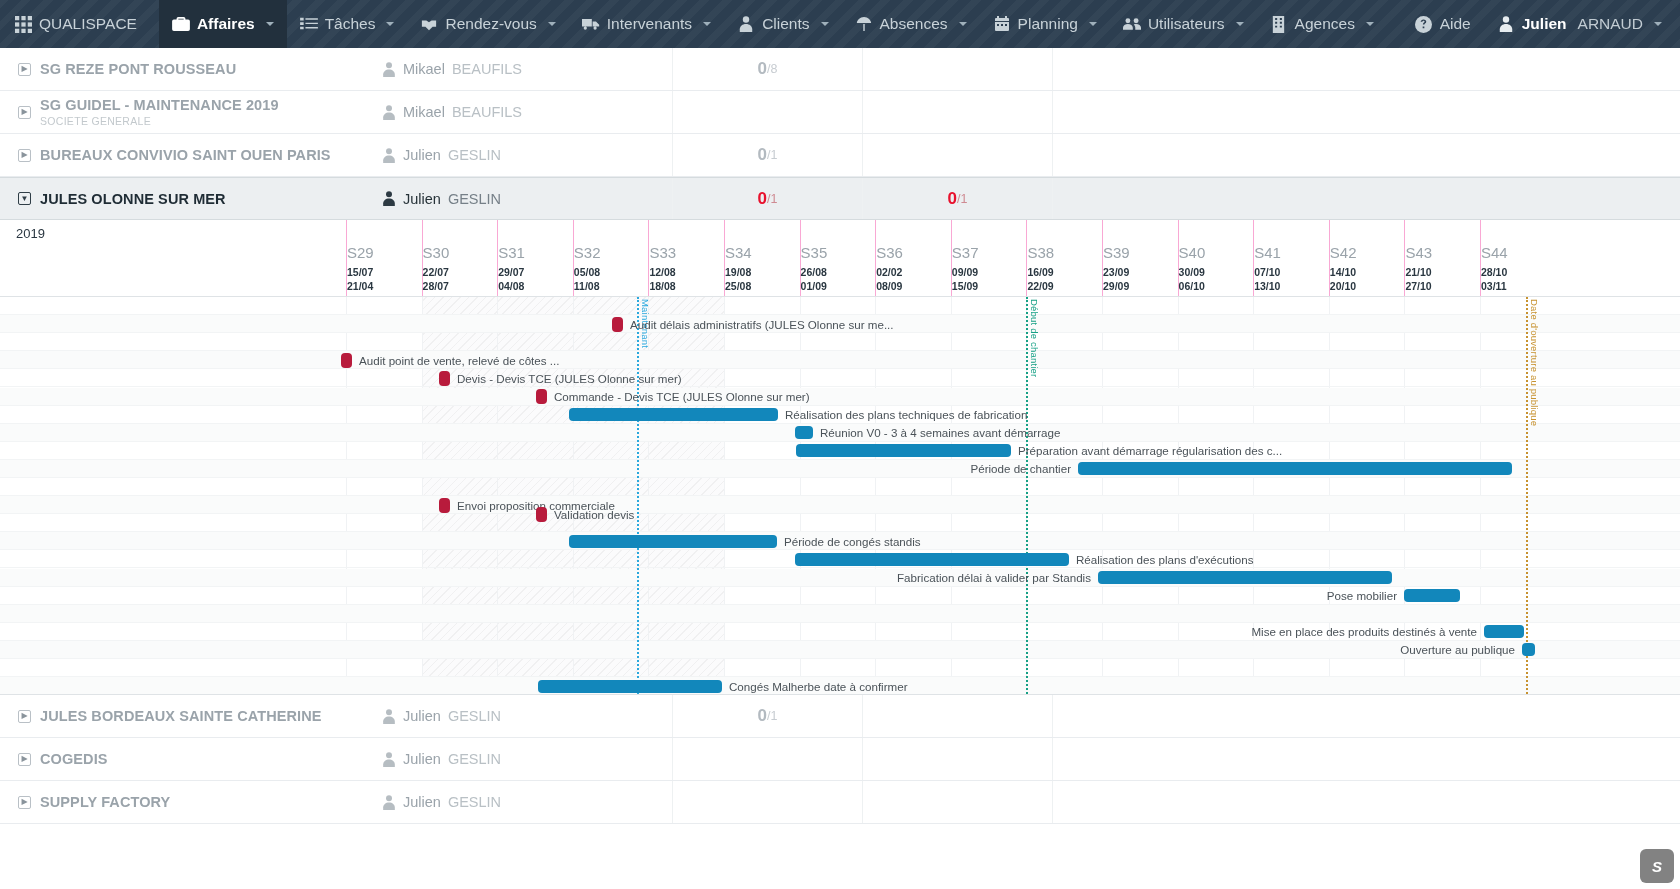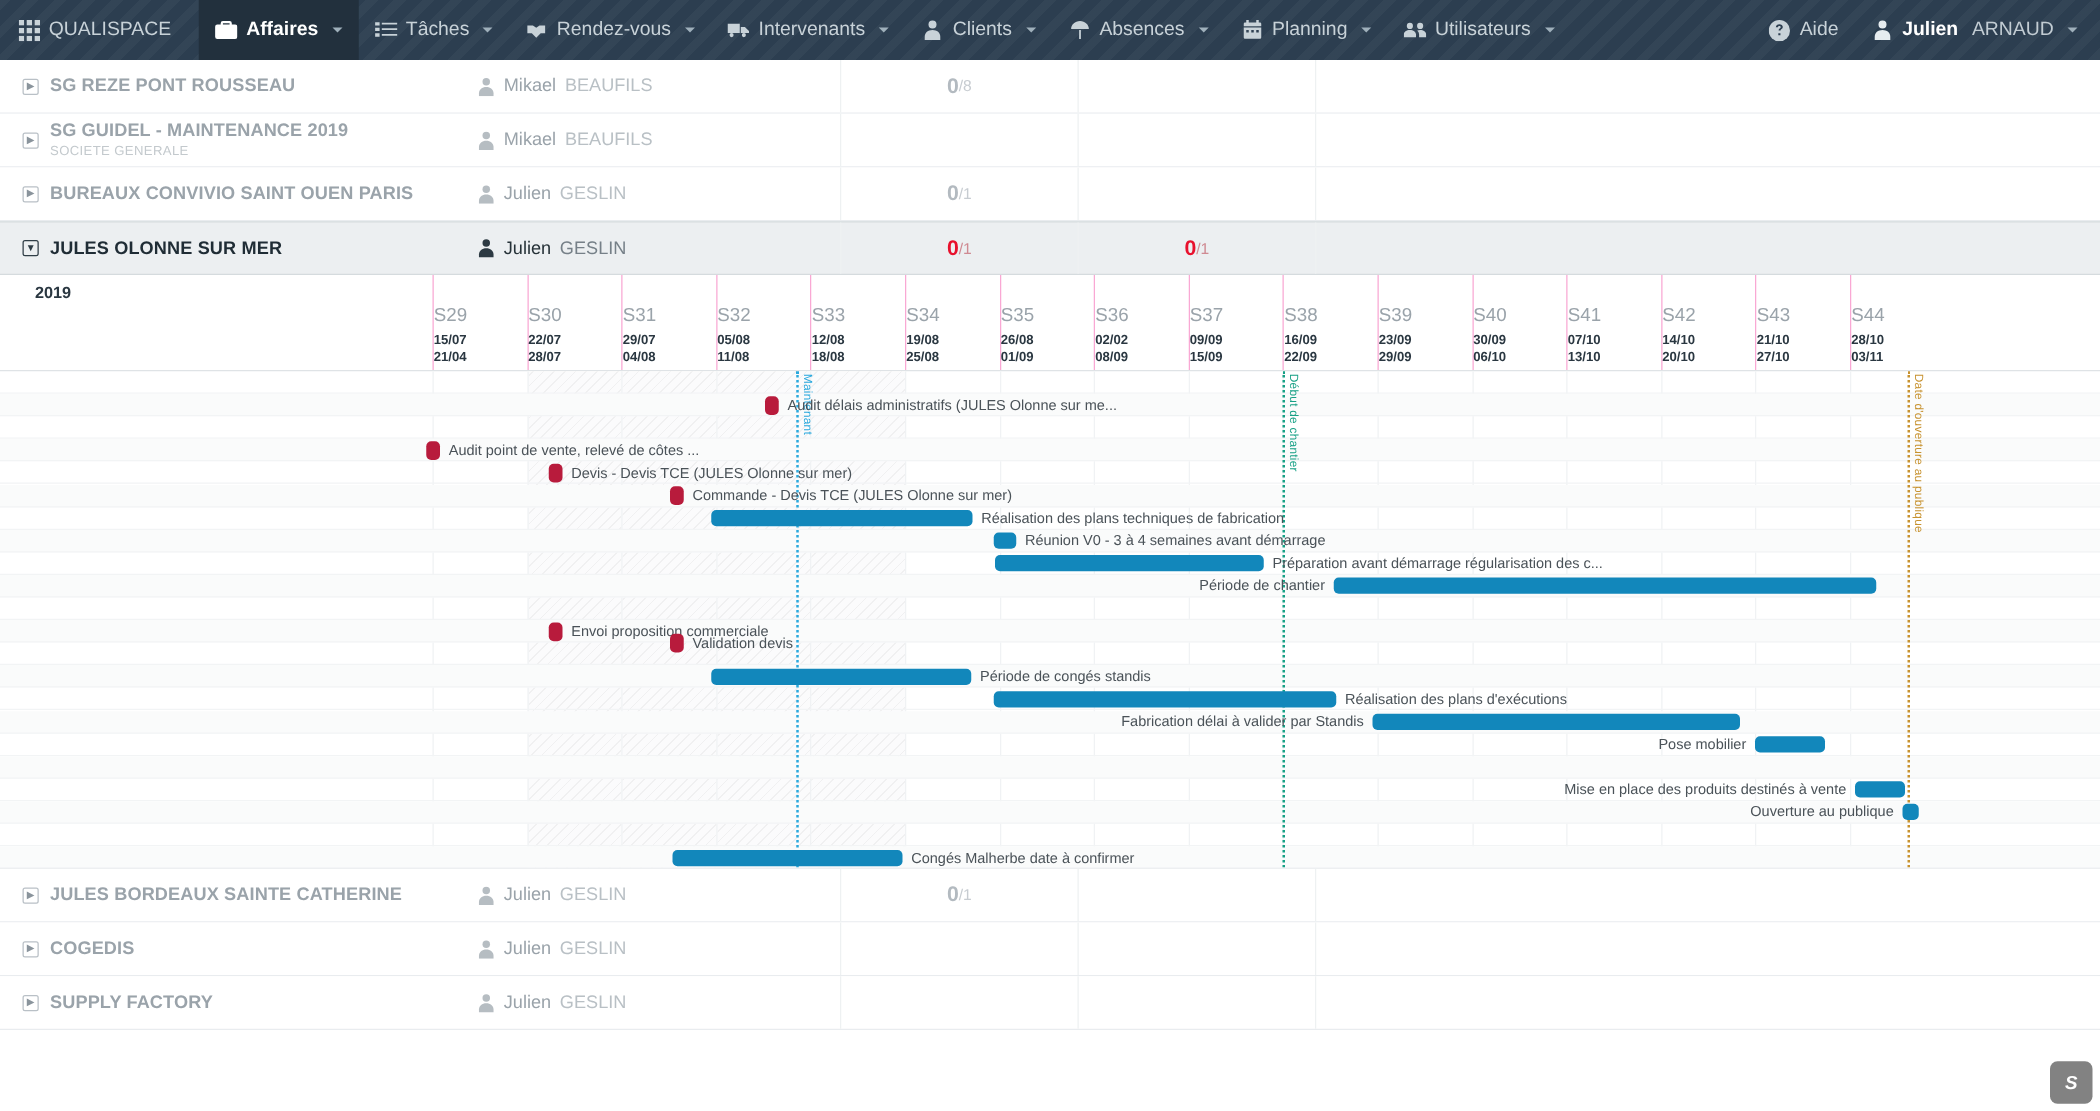--- a/index.html
+++ b/index.html
@@ -90,21 +90,21 @@
   .cnt-den { font-size:12.5px; color:#c7ccd1; }
   .affaire-row.selected .cnt-num { color:#e8112d; }
   .affaire-row.selected .cnt-den { color:#cf8a92; }
   .cell-flex { flex:1 1 auto; height:100%; border-left:1px solid #eef1f2; }
 
   
   #gantt { position:relative; background:#fff; border-bottom:1px solid #dfe3e6; }
   #gantt-head { position:relative; height:76px; background:#fff; }
   .gt-year {
     position:absolute; left:0; top:6px; width:100%;
-    font-size:13px; font-weight:bold; color:#2a3741; padding-left:28px;
+    font-size:13px; font-weight:normal; color:#2a3741; padding-left:16px;
   }
   .gt-cols { position:absolute; left:0; top:0; width:100%; height:100%; }
   .gt-col {
     position:absolute; top:0; height:100%;
     border-left:1px solid #f9a8d4;
     text-align:left;
   }
   .gt-week { position:absolute; top:24px; left:0; width:100%; font-size:15px; color:#9aa3aa; }
   .gt-d1 { position:absolute; top:46px; left:0; width:100%; font-size:10.5px; font-weight:bold; color:#2a3741; }
   .gt-d2 { position:absolute; top:60px; left:0; width:100%; font-size:10.5px; font-weight:bold; color:#2a3741; }
@@ -254,20 +254,29 @@
       <svg width="20" height="16" viewBox="0 0 22 16" fill="currentColor">
         <circle cx="6" cy="4" r="3"></circle>
           <circle cx="16" cy="4" r="3"></circle>
         <path d="M6 8c-3.3 0-6 2-6 4.5V15h12v-2.5C12 10 9.3 8 6 8zm10 0c-1 0-2 .2-2.8.6C14.3 9.7 15 11 15 12.5V15h7v-2.5C22 10 19.3 8 16 8z"></path>
       </svg>
     </span>
     <span class="nav-label">Utilisateurs</span>
     <span class="nav-caret"></span>
   </div>
 
+  <div class="nav-item">
+    <span class="nav-ico">
+      <svg width="13" height="17" viewBox="0 0 12 18" fill="currentColor">
+        <path d="M0 0h12v18H0zM2.4 2.2v2h2.2v-2zm5 0v2h2.2v-2zm-5 4v2h2.2v-2zm5 0v2h2.2v-2zm-5 4v2h2.2v-2zm5 0v2h2.2v-2z"></path>
+      </svg>
+    </span>
+    <span class="nav-label">Agences</span>
+    <span class="nav-caret"></span>
+  </div>
 
   <div class="nav-spacer"></div>
 
   <div class="nav-item">
     <span class="nav-ico">
       <svg width="17" height="17" viewBox="0 0 16 16" fill="currentColor">
         <circle cx="8" cy="8" r="8"></circle>
         <path d="M8 3.2c-1.5 0-2.5.9-2.7 2.2h1.6c.1-.5.5-.9 1.1-.9.6 0 1 .4 1 .9 0 .9-1.6.9-1.6 2.5h1.5c0-1 1.7-1.2 1.7-2.6 0-1.2-1.1-2.1-2.6-2.1zM7.2 9.9h1.6v1.6H7.2z" fill="#2c3e50"></path>
       </svg>
     </span>
@@ -548,21 +557,21 @@
             <span class="task-label">Réalisation des plans techniques de fabrication</span>
           </div>
           <div class="task lbl-right" style="top: 126.7px; left: 795px;">
             <span class="bar" style="width:18px"></span>
             <span class="task-label">Réunion V0 - 3 à 4 semaines avant démarrage</span>
           </div>
           <div class="task lbl-right" style="top: 144.8px; left: 796px;">
             <span class="bar" style="width:215px"></span>
             <span class="task-label">Préparation avant démarrage régularisation des c...</span>
           </div>
-          <div class="task lbl-left" style="top: 162.9px; left: 5px; width: 1496px; justify-content: flex-end;">
+          <div class="task lbl-left" style="top: 162.9px; left: 16px; width: 1496px; justify-content: flex-end;">
             <span class="task-label">Période de chantier</span>
             <span class="bar" style="width:434px"></span>
           </div>
           <div class="task lbl-right" style="top: 199.1px; left: 439px;">
             <span class="milestone"></span>
             <span class="task-label">Envoi proposition commerciale</span>
           </div>
           <div class="task lbl-right" style="top: 208px; left: 536px;">
             <span class="milestone"></span>
             <span class="task-label">Validation devis</span>

